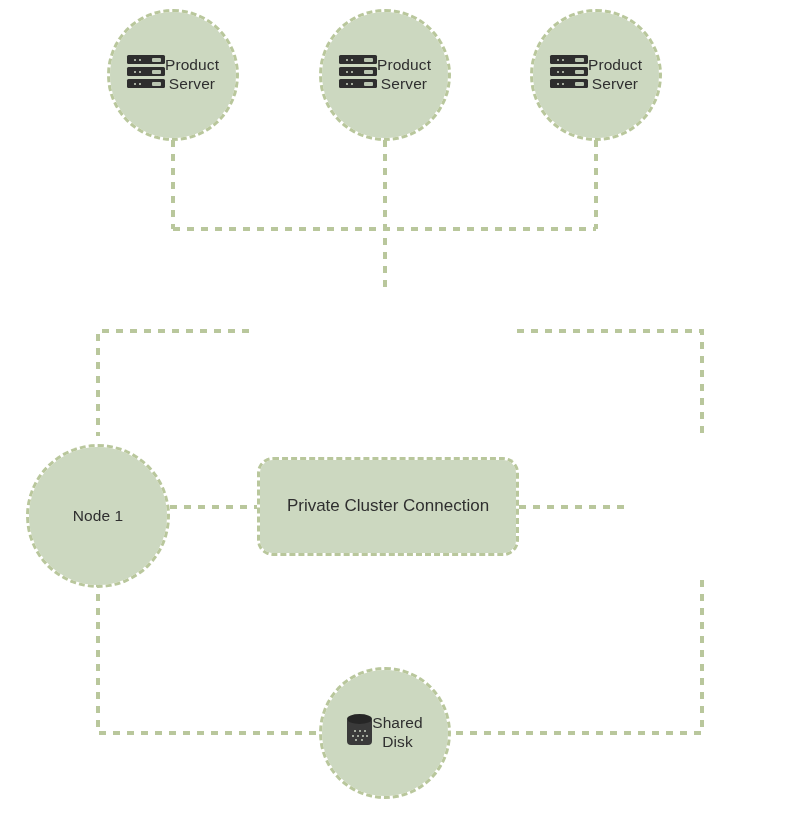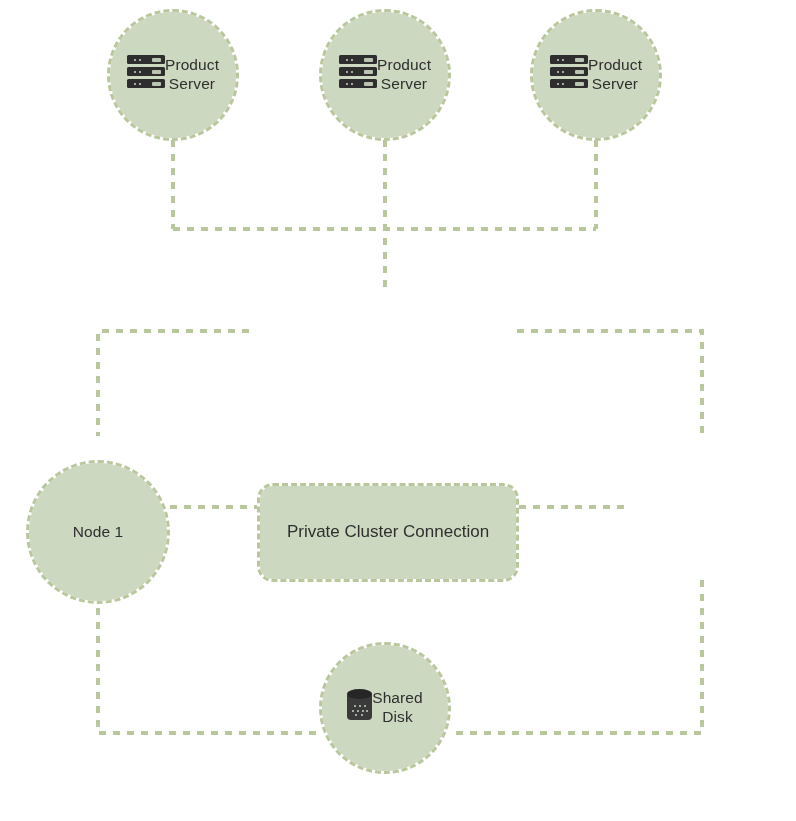--- a/index.html
+++ b/index.html
@@ -217,30 +217,30 @@
           <i class="dot-a"></i>
           <i class="dot-b"></i>
           <i class="led-block"></i>
         </span>
     </span>
     <span class="node-label">Product
 Server</span>
   </div>
 
 
-  <div class="node node-circle" style="left:26px; top:460px; width:144px; height:144px;">
+  <div class="node node-circle" style="left:26px; top:444px; width:144px; height:144px;">
     <span class="node-label">Node 1</span>
   </div>
 
-  <div class="node node-box" style="left:257px; top:483px; width:262px; height:99px;">
+  <div class="node node-box" style="left:257px; top:457px; width:262px; height:99px;">
     <span class="box-label">Private Cluster Connection</span>
   </div>
 
 
-  <div class="node node-circle" style="left:319px; top:642px; width:132px; height:132px;">
+  <div class="node node-circle" style="left:319px; top:667px; width:132px; height:132px;">
     <span class="icon-disk">
       <i class="disk-body"></i>
       <i class="disk-top"></i>
       <i class="disk-speck" style="left:7px;  top:16px;"></i>
       <i class="disk-speck" style="left:12px; top:16px;"></i>
       <i class="disk-speck" style="left:17px; top:16px;"></i>
       <i class="disk-speck" style="left:5px;  top:21px;"></i>
       <i class="disk-speck" style="left:10px; top:21px;"></i>
       <i class="disk-speck" style="left:15px; top:21px;"></i>
       <i class="disk-speck" style="left:19px; top:21px;"></i>

